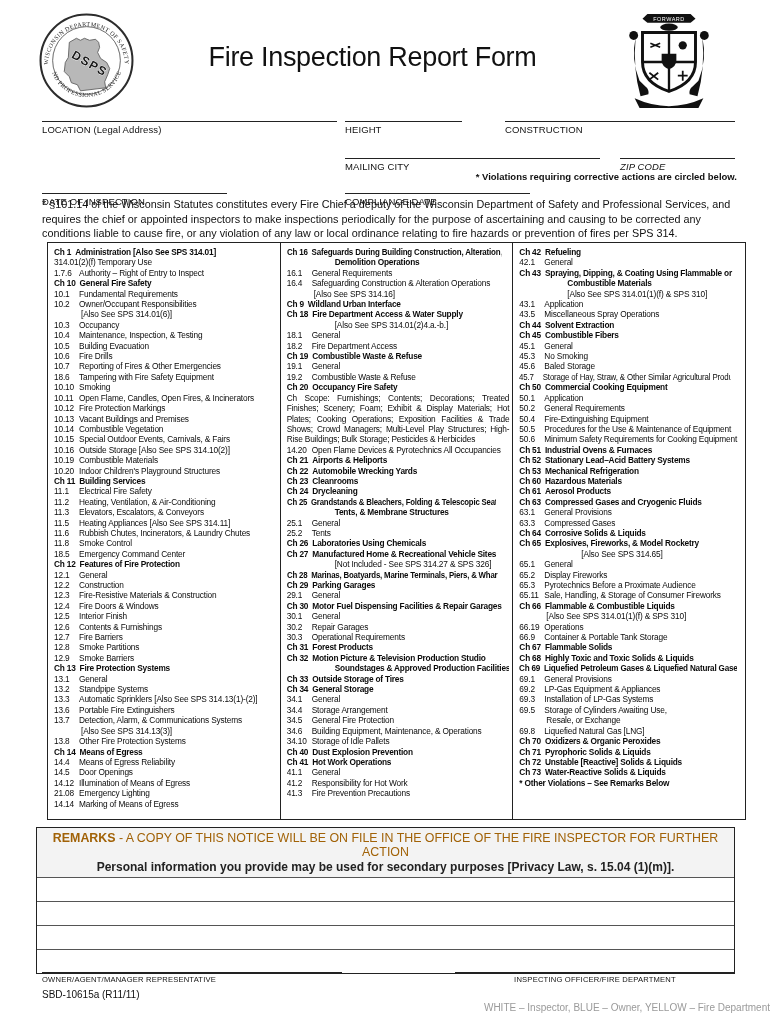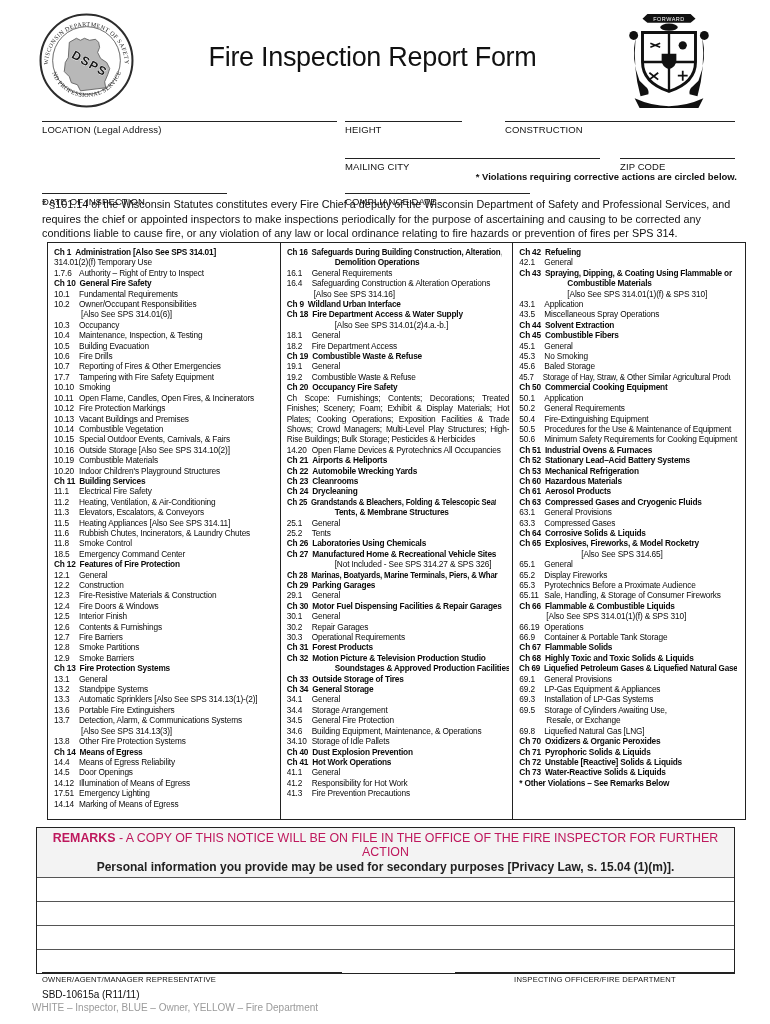--- a/index.html
+++ b/index.html
@@ -34,30 +34,30 @@
   .row.b .num{min-width:0;margin-right:4px;}
   .row.i1{padding-left:27px;}
   .row.i2{padding-left:48px;}
   .row.i3{padding-left:62px;}
   .row.j{white-space:normal;text-align:justify;overflow:visible;}
 
   
   .remarks{position:absolute;left:36px;top:827px;width:699px;border:1.2px solid #222;
            box-sizing:border-box;}
   .remarks-head{background:#f3f3f3;text-align:center;padding:3px 2px 3px;}
-  .remarks-title{font-size:12.4px;color:#be185d;}
+  .remarks-title{font-size:12.4px;color:#a16207;}
   .remarks-title .bld{font-weight:bold;}
   .remarks-sub{font-size:12px;color:#222;margin-top:1px;font-weight:bold;}
   .rline{height:23px;border-top:1px solid #555;}
 
   
   .sig-label{font-size:7.6px;letter-spacing:0.2px;color:#111;margin-top:2px;}
   .sig-right .sig-label{text-align:center;}
   .form-number{position:absolute;left:42px;top:989px;font-size:10px;color:#111;}
-  .copies-note{position:absolute;left:0;right:0;top:1002px;text-align:left;
+  .copies-note{position:absolute;left:0;right:0;top:1002px;text-align:right;
                font-size:10px;color:#9a9a9a;padding-left:32px;}
 </style>
 </head>
 <body>
 
 <div class="page">
 
   <svg class="seal" viewBox="0 0 96 96">
     <circle cx="48" cy="48" r="45.5" fill="#fff" stroke="#2c2c2c" stroke-width="2"></circle>
     <circle cx="48" cy="48" r="33.5" fill="none" stroke="#2c2c2c" stroke-width="0.7"></circle>
@@ -105,21 +105,21 @@
   </div>
   <div class="field" style="left:505px;top:121px;width:230px;">
     <div class="rule"></div>
     <div class="flabel">CONSTRUCTION</div>
   </div>
 
   <div class="field" style="left:345px;top:158px;width:255px;">
     <div class="rule"></div>
     <div class="flabel">MAILING CITY</div>
   </div>
-  <div class="field" style="left:620px;top:158px;width:115px;">
+  <div class="field" style="left:620px;top:158px;width:115px;font-style:italic;">
     <div class="rule"></div>
     <div class="flabel">ZIP CODE</div>
   </div>
 
   <div class="viol-note">* Violations requiring corrective actions are circled below.</div>
 
   <div class="field" style="left:42px;top:193px;width:185px;">
     <div class="rule"></div>
     <div class="flabel">DATE OF INSPECTION</div>
   </div>
@@ -137,21 +137,21 @@
         <div class="row"><span class="num">1.7.6</span><span>Authority – Right of Entry to Inspect</span></div>
         <div class="row b"><span class="num">Ch 10</span><span>General Fire Safety</span></div>
         <div class="row"><span class="num">10.1</span><span>Fundamental Requirements</span></div>
         <div class="row"><span class="num">10.2</span><span>Owner/Occupant Responsibilities</span></div>
         <div class="row i1"><span>[Also See SPS 314.01(6)]</span></div>
         <div class="row"><span class="num">10.3</span><span>Occupancy</span></div>
         <div class="row"><span class="num">10.4</span><span>Maintenance, Inspection, &amp; Testing</span></div>
         <div class="row"><span class="num">10.5</span><span>Building Evacuation</span></div>
         <div class="row"><span class="num">10.6</span><span>Fire Drills</span></div>
         <div class="row"><span class="num">10.7</span><span>Reporting of Fires &amp; Other Emergencies</span></div>
-        <div class="row"><span class="num">17.7</span><span>Tampering with Fire Safety Equipment</span></div>
+        <div class="row"><span class="num">18.6</span><span>Tampering with Fire Safety Equipment</span></div>
         <div class="row"><span class="num">10.10</span><span>Smoking</span></div>
         <div class="row"><span class="num">10.11</span><span>Open Flame, Candles, Open Fires, &amp; Incinerators</span></div>
         <div class="row"><span class="num">10.12</span><span>Fire Protection Markings</span></div>
         <div class="row"><span class="num">10.13</span><span>Vacant Buildings and Premises</span></div>
         <div class="row"><span class="num">10.14</span><span>Combustible Vegetation</span></div>
         <div class="row"><span class="num">10.15</span><span>Special Outdoor Events, Carnivals, &amp; Fairs</span></div>
         <div class="row"><span class="num">10.16</span><span>Outside Storage [Also See SPS 314.10(2)]</span></div>
         <div class="row"><span class="num">10.19</span><span>Combustible Materials</span></div>
         <div class="row"><span class="num">10.20</span><span>Indoor Children's Playground Structures</span></div>
         <div class="row b"><span class="num">Ch 11</span><span>Building Services</span></div>
@@ -177,21 +177,21 @@
         <div class="row"><span class="num">13.2</span><span>Standpipe Systems</span></div>
         <div class="row"><span class="num">13.3</span><span>Automatic Sprinklers [Also See SPS 314.13(1)-(2)]</span></div>
         <div class="row"><span class="num">13.6</span><span>Portable Fire Extinguishers</span></div>
         <div class="row"><span class="num">13.7</span><span>Detection, Alarm, &amp; Communications Systems</span></div>
         <div class="row i1"><span>[Also See SPS 314.13(3)]</span></div>
         <div class="row"><span class="num">13.8</span><span>Other Fire Protection Systems</span></div>
         <div class="row b"><span class="num">Ch 14</span><span>Means of Egress</span></div>
         <div class="row"><span class="num">14.4</span><span>Means of Egress Reliability</span></div>
         <div class="row"><span class="num">14.5</span><span>Door Openings</span></div>
         <div class="row"><span class="num">14.12</span><span>Illumination of Means of Egress</span></div>
-        <div class="row"><span class="num">17.51</span><span>Emergency Lighting</span></div>
+        <div class="row"><span class="num">21.08</span><span>Emergency Lighting</span></div>
         <div class="row"><span class="num">14.14</span><span>Marking of Means of Egress</span></div>
       </div>
     <div class="col">
         <div class="row b" style="transform: scaleX(0.961207);"><span class="num">Ch 16</span><span>Safeguards During Building Construction, Alteration, &amp;</span></div>
         <div class="row b i2"><span>Demolition Operations</span></div>
         <div class="row"><span class="num">16.1</span><span>General Requirements</span></div>
         <div class="row"><span class="num">16.4</span><span>Safeguarding Construction &amp; Alteration Operations</span></div>
         <div class="row i1"><span>[Also See SPS 314.16]</span></div>
         <div class="row b"><span class="num">Ch 9</span><span>Wildland Urban Interface</span></div>
         <div class="row b"><span class="num">Ch 18</span><span>Fire Department Access &amp; Water Supply</span></div>

